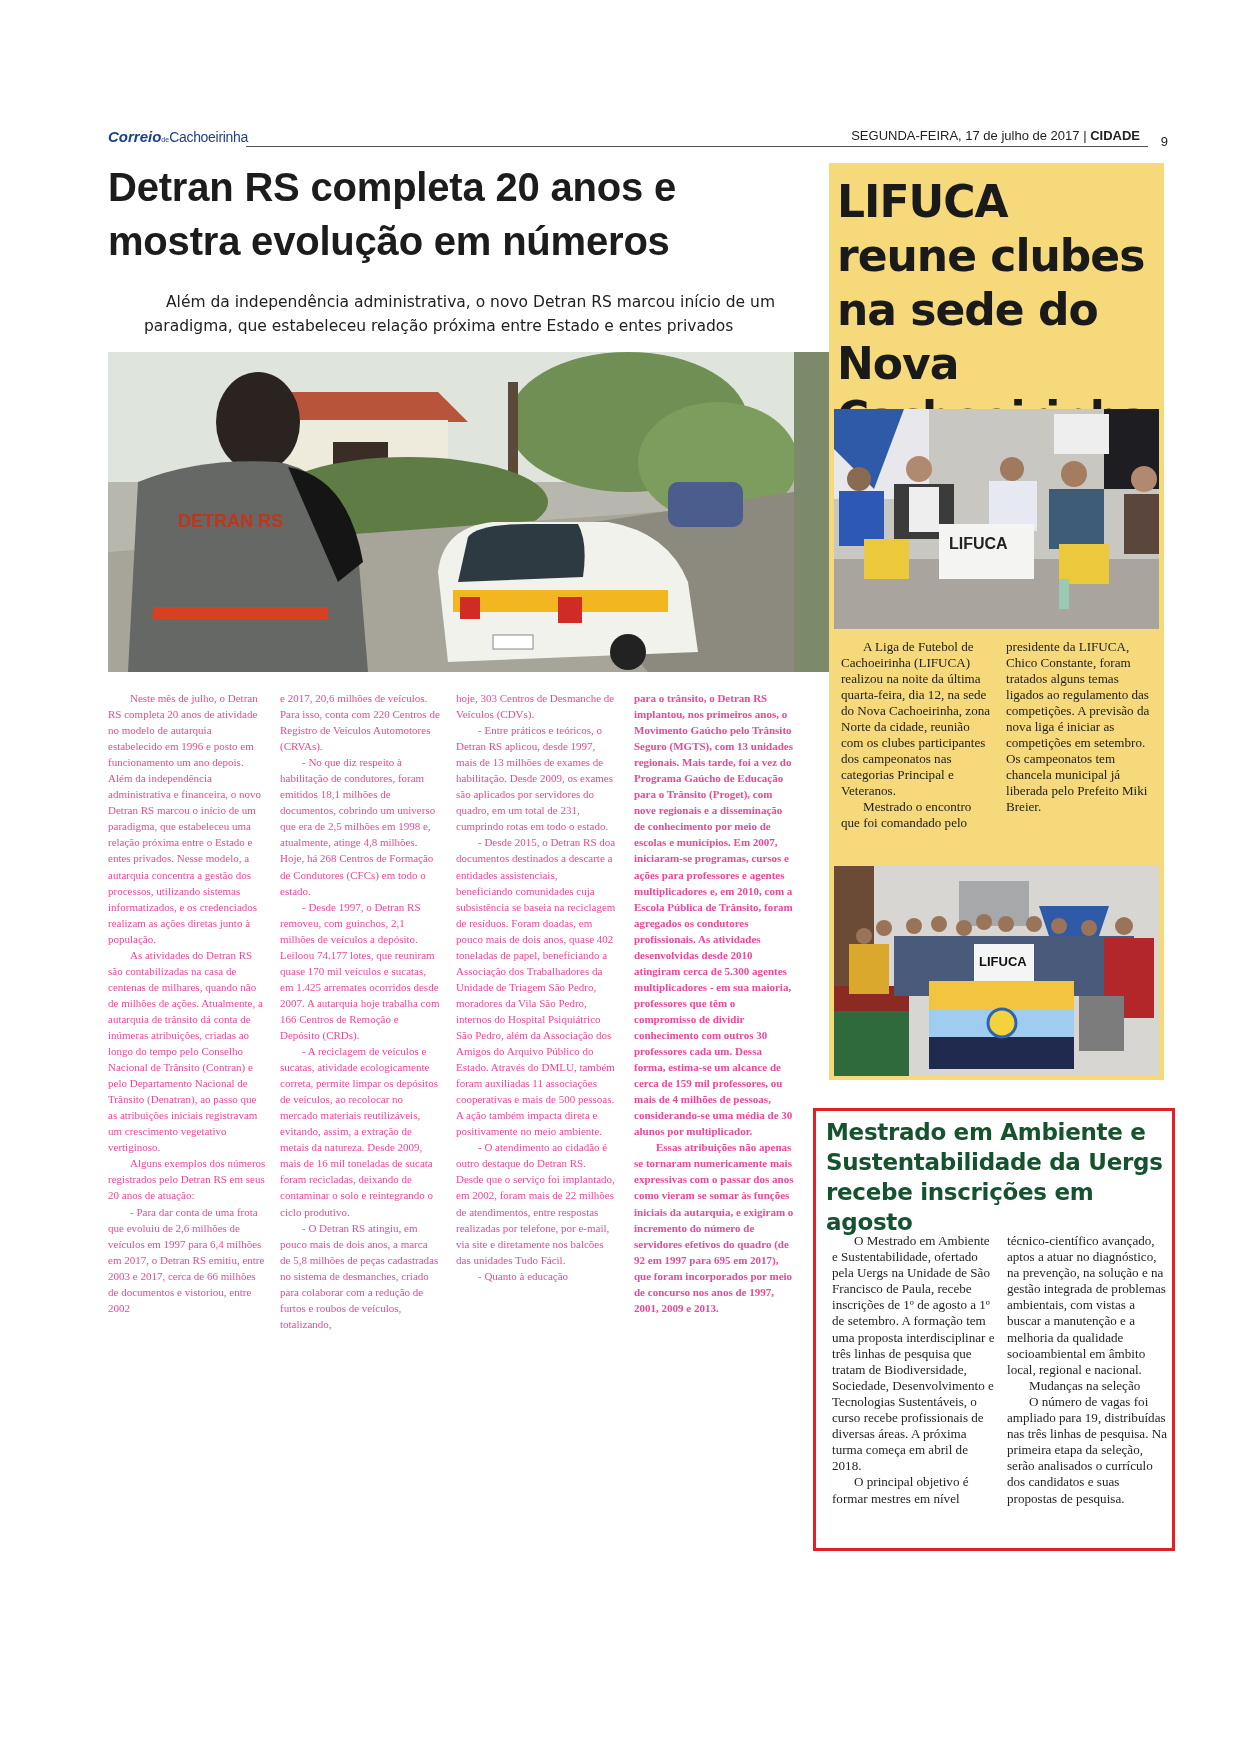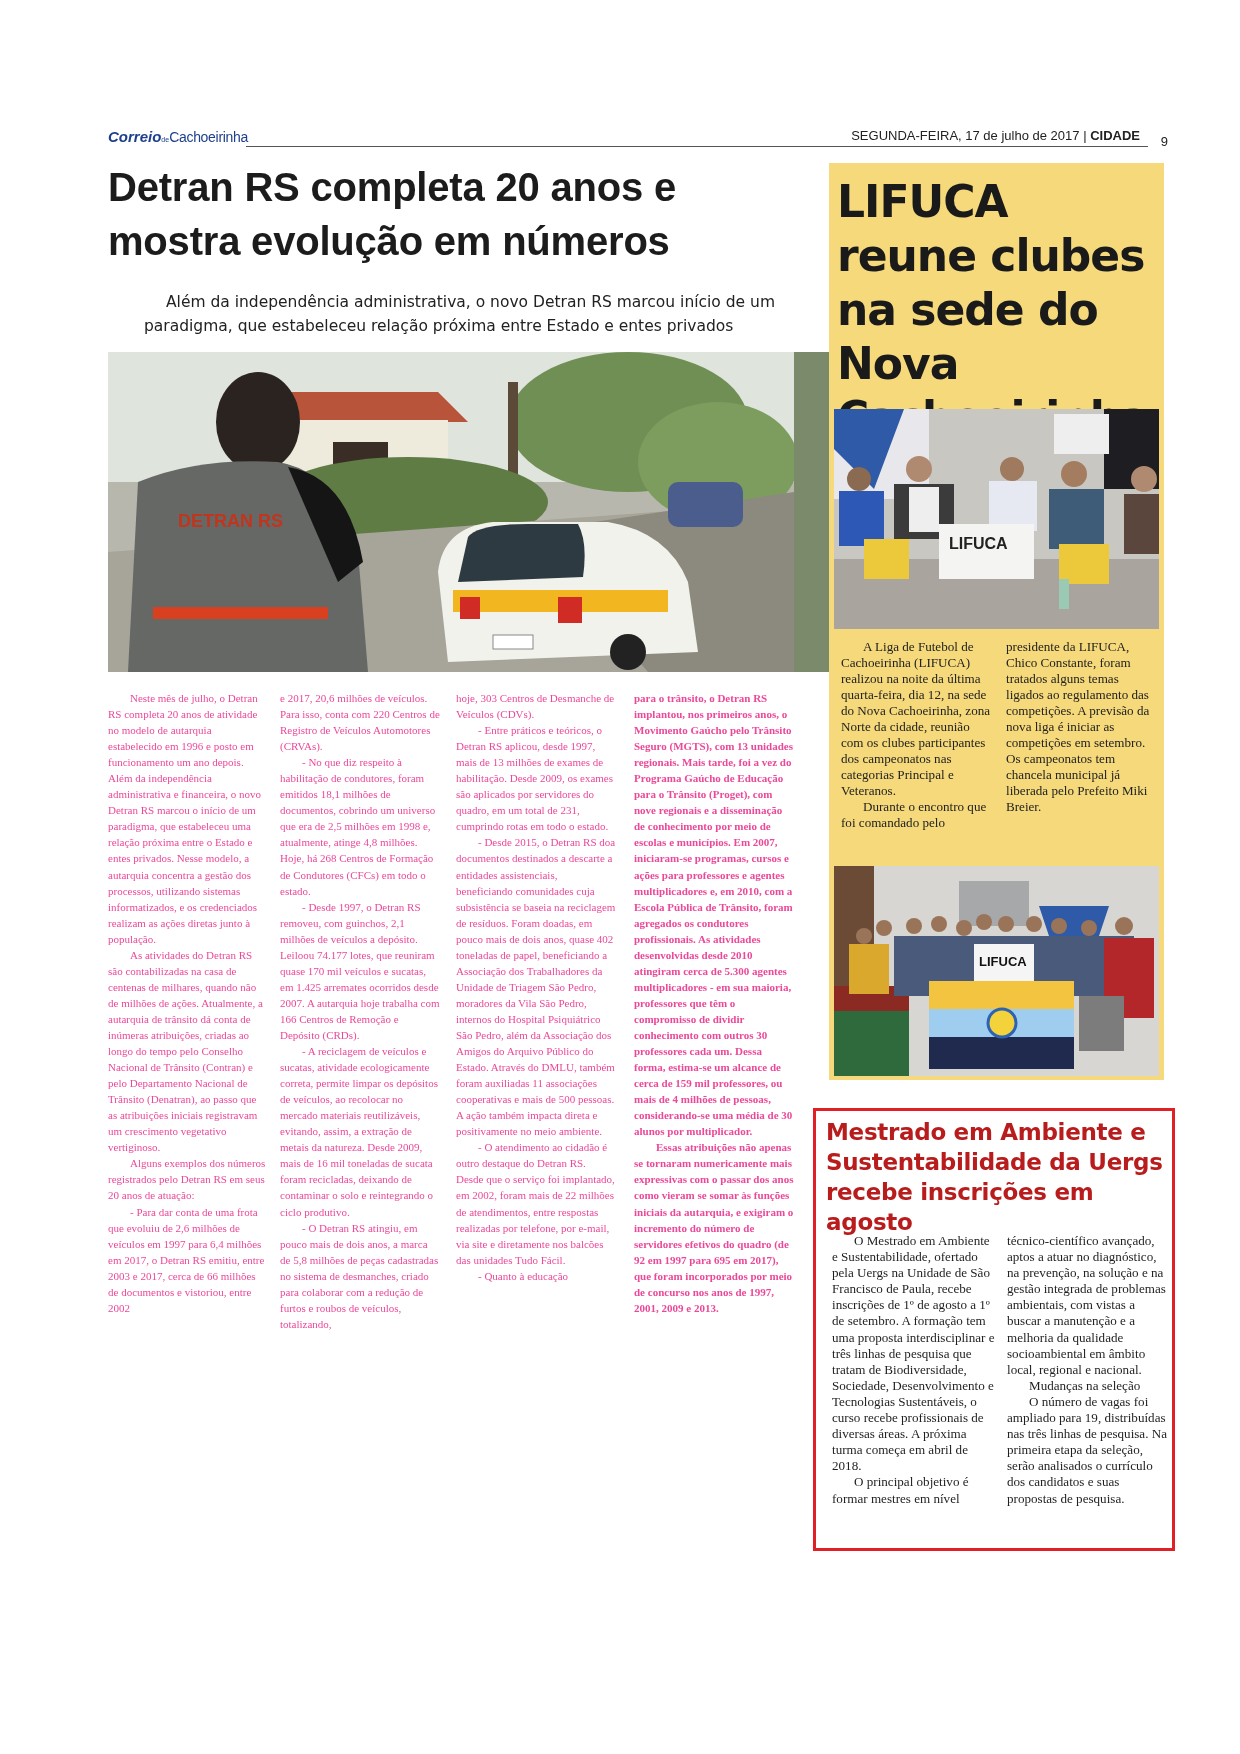--- a/index.html
+++ b/index.html
@@ -35,21 +35,21 @@
   .lifuca-photo1 { position: absolute; left: 5px; top: 246px; width: 325px; height: 220px; overflow: hidden; }
   .lifuca-body { position: absolute; left: 12px; top: 476px; width: 315px; }
   .lcol { position: absolute; top: 0; width: 150px; font-size: 13.1px; line-height: 16px; color: #222; }
   .lcol p { text-indent: 22px; }
   .lcol p.cont { text-indent: 0; }
   .lcol1 { left: 0; } .lcol2 { left: 165px; }
   .lifuca-photo2 { position: absolute; left: 5px; top: 703px; width: 325px; height: 210px; overflow: hidden; }
 
   
   .mestrado { position: absolute; left: 813px; top: 1108px; width: 362px; height: 443px; border: 3px solid #e01f26; background: #fff; }
-  .mest-head { position: absolute; left: 10px; top: 6px; width: 345px; font-family: "DejaVu Sans", sans-serif; font-size: 23px; line-height: 30px; color: #b91c1c; letter-spacing: -0.3px; }
+  .mest-head { position: absolute; left: 10px; top: 6px; width: 345px; font-family: "DejaVu Sans", sans-serif; font-size: 23px; line-height: 30px; color: #14532d; letter-spacing: -0.3px; }
   .mest-body { position: absolute; left: 16px; top: 122px; width: 340px; }
   .mcol { position: absolute; top: 0; width: 165px; font-size: 13.1px; line-height: 16.1px; color: #1f1f1f; }
   .mcol p { text-indent: 22px; }
   .mcol p.cont { text-indent: 0; }
   .mcol1 { left: 0; } .mcol2 { left: 175px; }
   .subhead { text-indent: 22px; }
 
   svg { display: block; }
 </style>
 </head>
@@ -163,21 +163,21 @@
         <rect x="290" y="85" width="35" height="60" fill="#5a463c"></rect>
       <rect x="30" y="130" width="45" height="40" fill="#ecc93a"></rect>
       <rect x="225" y="135" width="50" height="40" fill="#ecc93a"></rect>
       <rect x="225" y="170" width="10" height="30" fill="#9ac9b4"></rect>
     </svg>
   </figure>
 
   <div class="lifuca-body">
     <div class="lcol lcol1">
       <p>A Liga de Futebol de Cachoeirinha (LIFUCA) realizou na noite da última quarta-feira, dia 12, na sede do Nova Cachoeirinha, zona Norte da cidade, reunião com os clubes participantes dos campeonatos nas categorias Principal e Veteranos.</p>
-      <p>Durante o encontro que foi comandado pelo</p>
+      <p>Mestrado o encontro que foi comandado pelo</p>
     </div>
     <div class="lcol lcol2">
       <p class="cont">presidente da LIFUCA, Chico Constante, foram tratados alguns temas ligados ao regulamento das competições. A previsão da nova liga é iniciar as competições em setembro. Os campeonatos tem chancela municipal já liberada pelo Prefeito Miki Breier.</p>
     </div>
   </div>
 
   <figure class="lifuca-photo2">
     <svg width="325" height="210" viewBox="0 0 325 210">
       <rect width="325" height="210" fill="#d8d6d2"></rect>
       <rect x="0" y="0" width="40" height="120" fill="#6b4b35"></rect>

